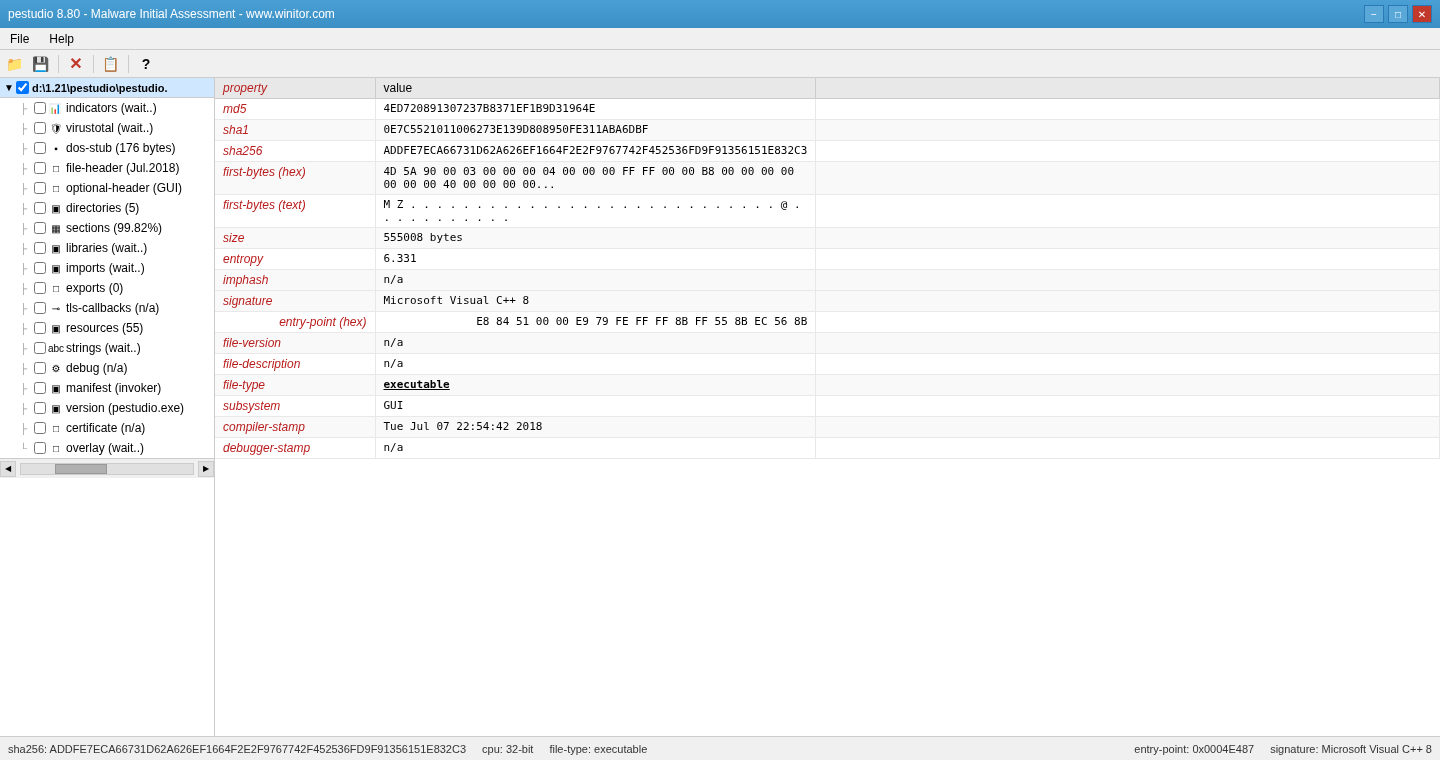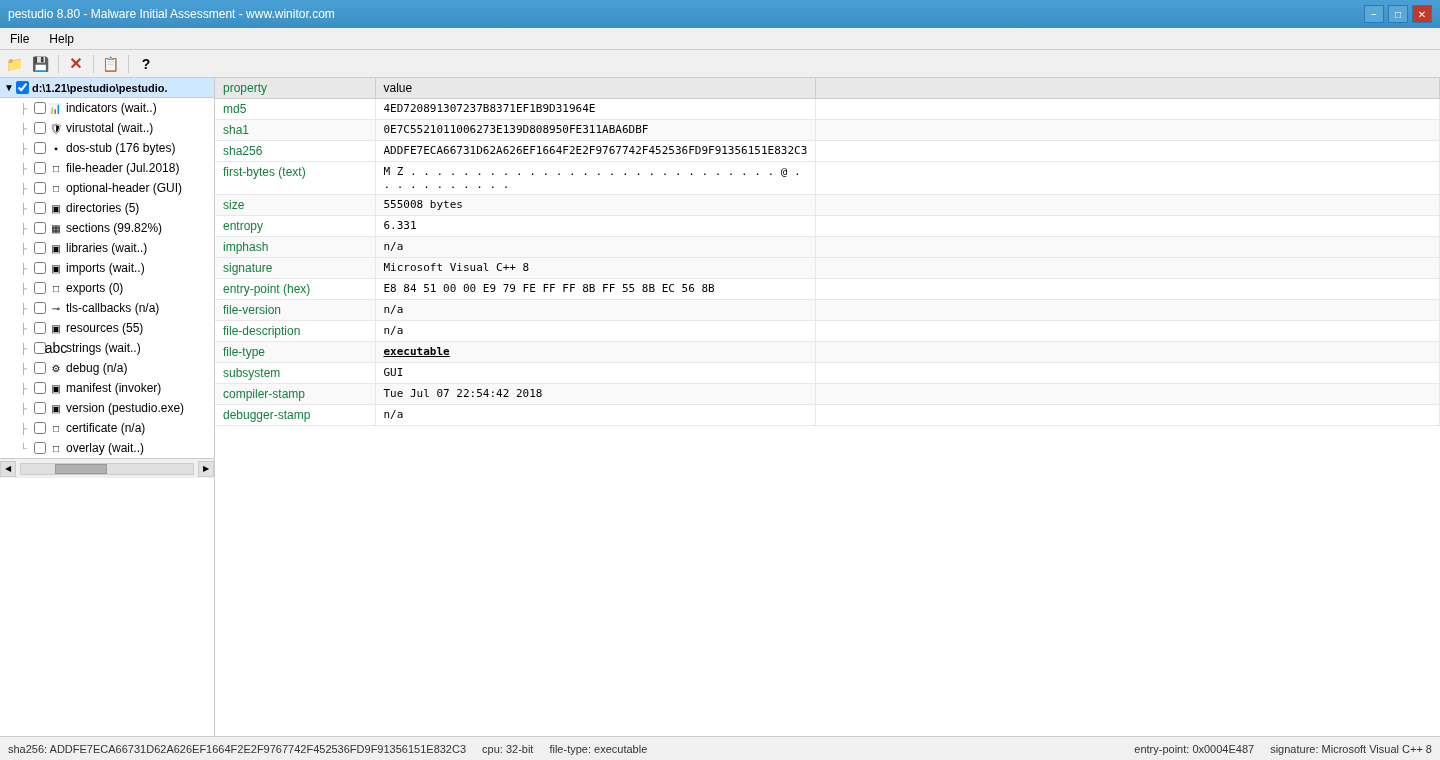--- a/index.html
+++ b/index.html
@@ -100,21 +100,21 @@
       position: sticky;
       top: 0;
       background: #e8e8e8;
     }
     #prop-table tbody tr { border-bottom: 1px solid #e8e8e8; }
     #prop-table tbody td {
       padding: 3px 8px;
       border-right: 1px solid #e8e8e8;
       vertical-align: top;
     }
-    .col-property { width: 160px; min-width: 160px; color: #15803d; }
+    .col-property { width: 160px; min-width: 160px; color: #b91c1c; font-style: italic; }
     .col-value { font-family: Consolas, monospace; font-size: 11px; }
 
     
     #statusbar {
       background: #f0f0f0;
       border-top: 1px solid #ccc;
       padding: 3px 8px;
       display: flex;
       gap: 16px;
       height: 24px;
@@ -256,21 +256,21 @@
         </div>
         <div class="tree-item" style="padding-left: 20px;">
           <span style="width: 12px; height: 100%; display: inline-flex; align-items: center; margin-right: 2px; color: rgb(153, 153, 153); font-size: 10px;">├</span>
           <input type="checkbox" style="margin-right: 3px; width: 12px; height: 12px;">
           <span class="icon" style="font-size: 10px; margin-right: 3px; width: 14px;">▣</span>
           <span class="label">resources (55)</span>
         </div>
         <div class="tree-item" style="padding-left: 20px;">
           <span style="width: 12px; height: 100%; display: inline-flex; align-items: center; margin-right: 2px; color: rgb(153, 153, 153); font-size: 10px;">├</span>
           <input type="checkbox" style="margin-right: 3px; width: 12px; height: 12px;">
-          <span class="icon" style="font-size: 14px; margin-right: 3px; width: 14px;">abc</span>
+          <span class="icon" style="font-size: 10px; margin-right: 3px; width: 14px;">abc</span>
           <span class="label">strings (wait..)</span>
         </div>
         <div class="tree-item" style="padding-left: 20px;">
           <span style="width: 12px; height: 100%; display: inline-flex; align-items: center; margin-right: 2px; color: rgb(153, 153, 153); font-size: 10px;">├</span>
           <input type="checkbox" style="margin-right: 3px; width: 12px; height: 12px;">
           <span class="icon" style="font-size: 10px; margin-right: 3px; width: 14px;">⚙</span>
           <span class="label">debug (n/a)</span>
         </div>
         <div class="tree-item" style="padding-left: 20px;">
           <span style="width: 12px; height: 100%; display: inline-flex; align-items: center; margin-right: 2px; color: rgb(153, 153, 153); font-size: 10px;">├</span>
@@ -325,20 +325,25 @@
           <tr style="background: rgb(249, 249, 249);">
             <td class="col-property">sha1</td>
             <td class="col-value">0E7C5521011006273E139D808950FE311ABA6DBF</td>
             <td></td>
           </tr>
           <tr style="background: rgb(255, 255, 255);">
             <td class="col-property">sha256</td>
             <td class="col-value">ADDFE7ECA66731D62A626EF1664F2E2F9767742F452536FD9F91356151E832C3</td>
             <td></td>
           </tr>
+          <tr style="background: rgb(249, 249, 249);">
+            <td class="col-property">first-bytes (hex)</td>
+            <td class="col-value">4D 5A 90 00 03 00 00 00 04 00 00 00 FF FF 00 00 B8 00 00 00 00 00 00 00 40 00 00 00 00...</td>
+            <td></td>
+          </tr>
           <tr style="background: rgb(255, 255, 255);">
             <td class="col-property">first-bytes (text)</td>
             <td class="col-value">M Z . . . . . . . . . . . . . . . . . . . . . . . . . . . . @ . . . . . . . . . . .</td>
             <td></td>
           </tr>
           <tr style="background: rgb(249, 249, 249);">
             <td class="col-property">size</td>
             <td class="col-value">555008 bytes</td>
             <td></td>
           </tr>
@@ -350,21 +355,21 @@
           <tr style="background: rgb(249, 249, 249);">
             <td class="col-property">imphash</td>
             <td class="col-value">n/a</td>
             <td></td>
           </tr>
           <tr style="background: rgb(249, 249, 249);">
             <td class="col-property">signature</td>
             <td class="col-value">Microsoft Visual C++ 8</td>
             <td></td>
           </tr>
-          <tr style="background: rgb(255, 255, 255);">
+          <tr style="background: rgb(255, 255, 255); text-align: right;">
             <td class="col-property">entry-point (hex)</td>
             <td class="col-value">E8 84 51 00 00 E9 79 FE FF FF 8B FF 55 8B EC 56 8B</td>
             <td></td>
           </tr>
           <tr style="background: rgb(249, 249, 249);">
             <td class="col-property">file-version</td>
             <td class="col-value">n/a</td>
             <td></td>
           </tr>
           <tr style="background: rgb(255, 255, 255);">

